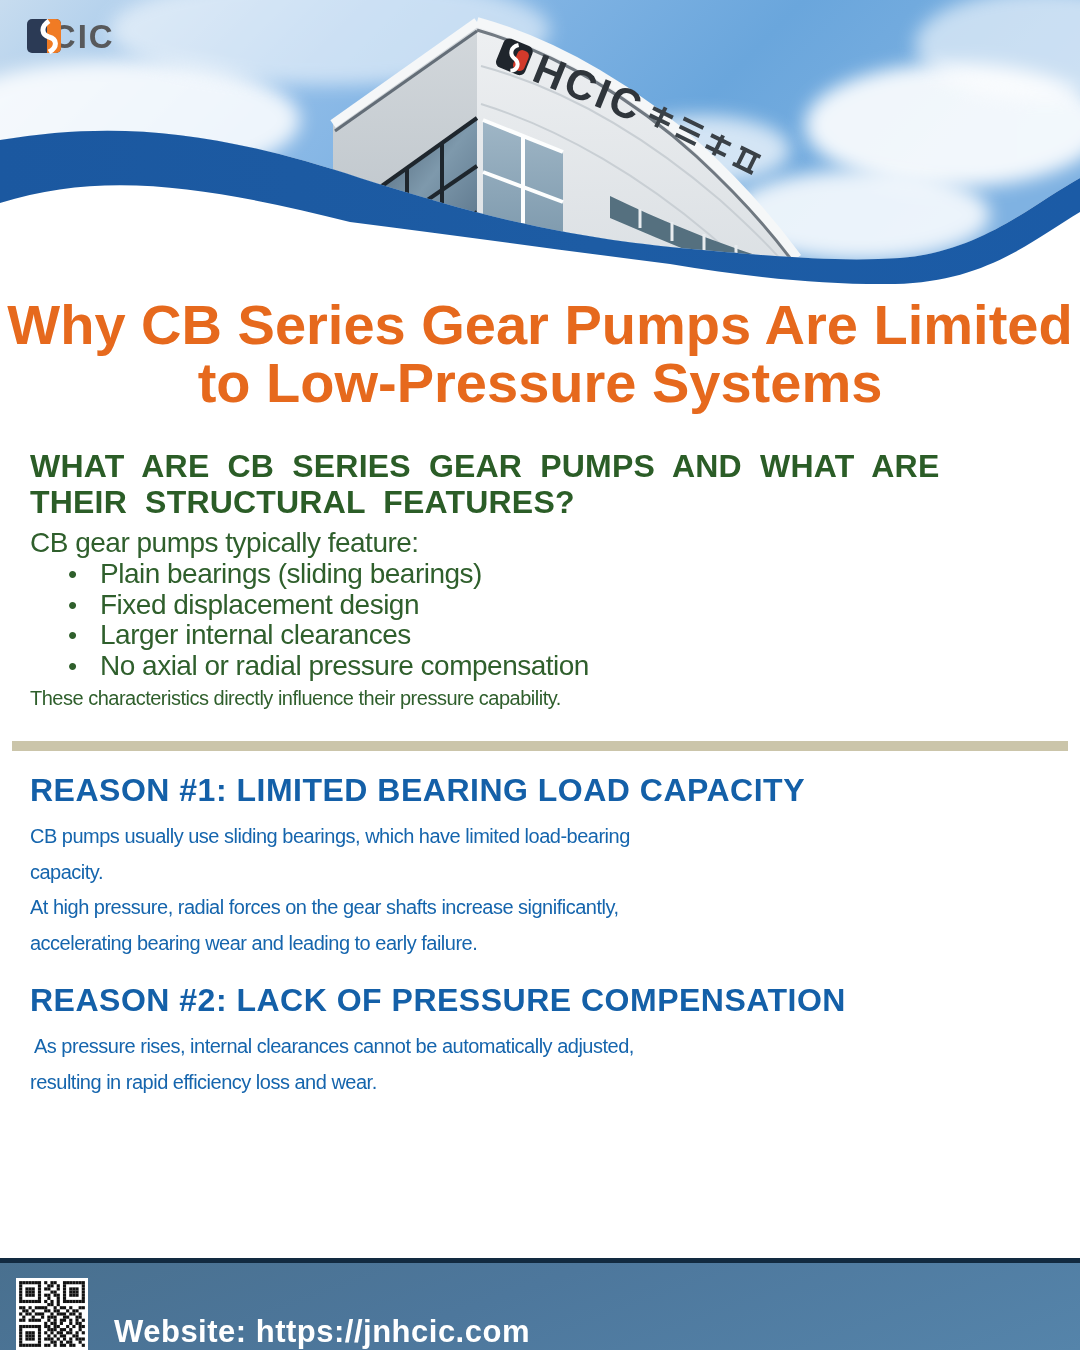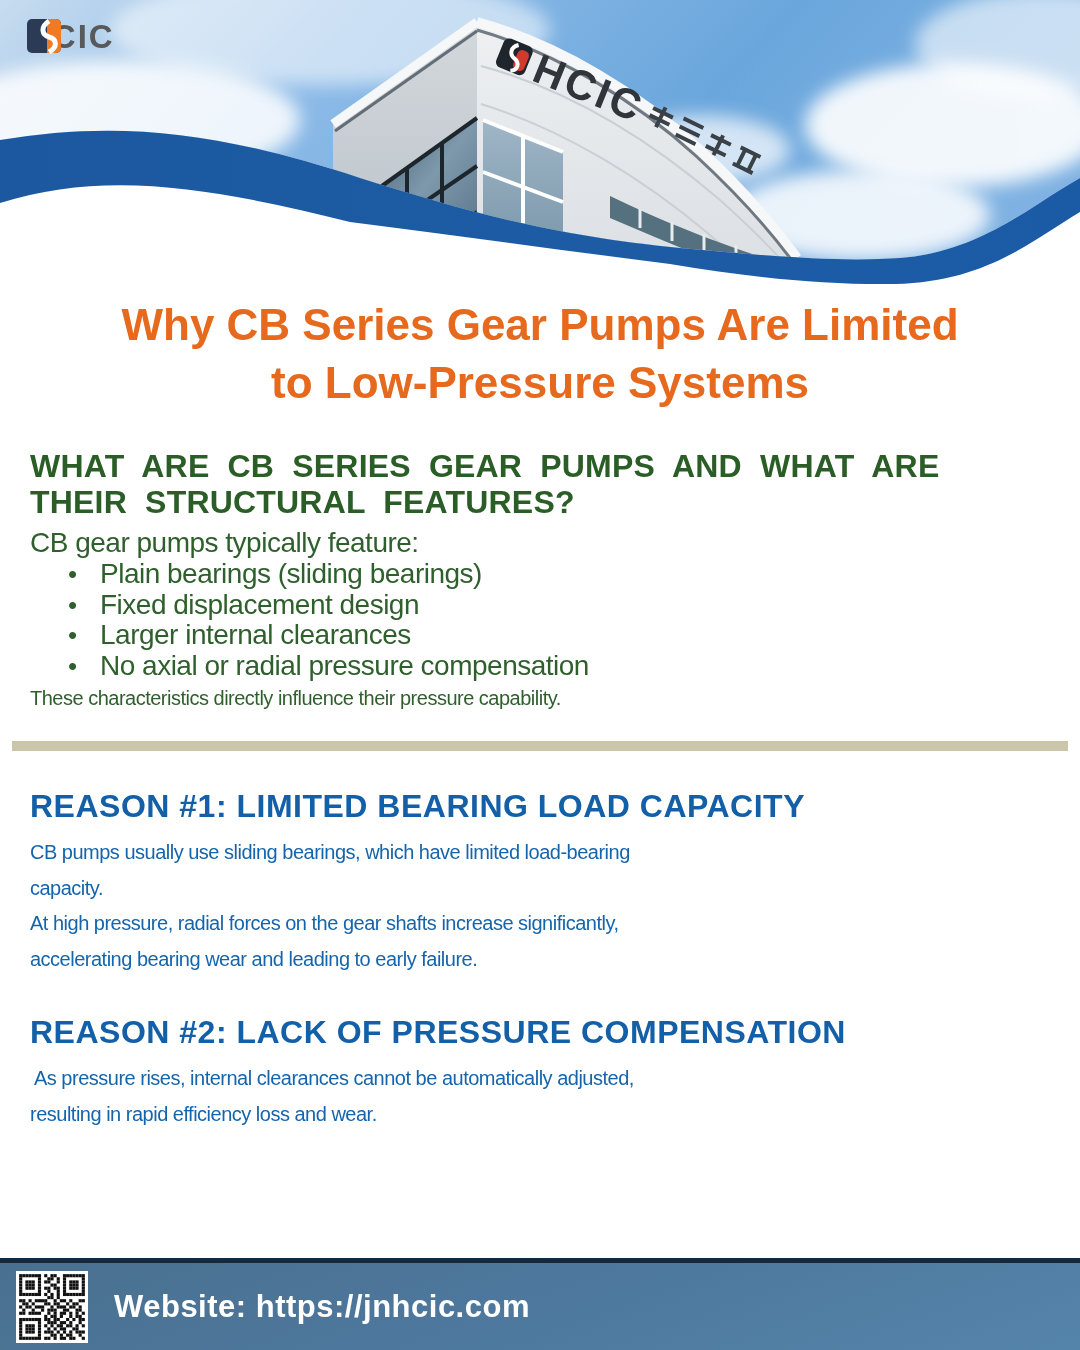--- a/index.html
+++ b/index.html
@@ -7,45 +7,45 @@
   .page{position:relative;width:1080px;height:1350px;background:#fff;overflow:hidden;}
 
   
   .hero{position:relative;height:290px;}
   .hero svg{position:absolute;top:0;left:0;display:block;}
   .logo{position:absolute;top:18px;left:26px;display:flex;align-items:center;gap:10px;z-index:5;}
   .logo-text{font-size:33px;font-weight:700;letter-spacing:2px;color:#58595b;}
 
   
   .title{margin-top:6px;text-align:center;color:var(--orange);
-         font-size:44px;font-weight:700;line-height:58px;letter-spacing:0px;}
+         font-size:56px;font-weight:700;line-height:58px;letter-spacing:0px;}
 
   
   .content{padding:0 30px;}
   .g-head{margin-top:36px;color:var(--green-h);font-size:32px;font-weight:700;
           line-height:36px;word-spacing:9px;letter-spacing:0.2px;}
   .g-body{margin-top:9px;color:var(--green-b);font-size:28px;line-height:35.5px;letter-spacing:-0.5px;}
   .g-body div, .b-body div{white-space:pre;}
   .list-intro{margin-top:7px;color:var(--green-b);font-size:28px;line-height:32px;letter-spacing:-0.5px;}
   .bullets{margin:0;padding:0;list-style:none;}
   .bullets li{display:flex;color:var(--green-b);font-size:28px;line-height:30.5px;letter-spacing:-0.5px;}
   .bullets .dot{width:20px;margin-left:38px;margin-right:12px;font-size:26px;}
   .closing{color:var(--green-b);font-size:20px;line-height:35px;letter-spacing:-0.5px;}
 
   .divider{margin-top:25px;height:10px;background:var(--tan);margin-left:-18px;margin-right:-18px;}
 
-  .b-head{margin-top:37px;color:var(--blue-h);font-size:32px;font-weight:700;
+  .b-head{margin-top:21px;color:var(--blue-h);font-size:32px;font-weight:700;
           line-height:36px;letter-spacing:0.5px;}
   .b-body{margin-top:11px;color:var(--blue-b);font-size:20px;line-height:35.5px;letter-spacing:-0.5px;}
 
   
   .footer{position:absolute;left:0;right:0;bottom:0;height:87px;
           border-top:5px solid var(--footer-border);
           background:linear-gradient(160deg,#49708f 0%,#4d779c 45%,#5584aa 100%);
-          display:flex;align-items:center;}
+          display:flex;align-items:flex-end;}
   .qr{margin-left:16px;width:72px;height:72px;background:#fff;flex:0 0 auto;}
   .site{margin-left:26px;color:#fff;font-size:31px;font-weight:700;letter-spacing:0.5px;}
 </style>
 </head>
 <body>
 
 <div class="page" style="--orange: #E6691D; --green-h: #2B5D27; --green-b: #2F5F2C; --blue-h: #1460A8; --blue-b: #1565AD; --tan: #CBC5AA; --footer-border: #122A40;">
 
   <div class="hero">
     <svg width="1080" height="300" viewBox="0 0 1080 300">

